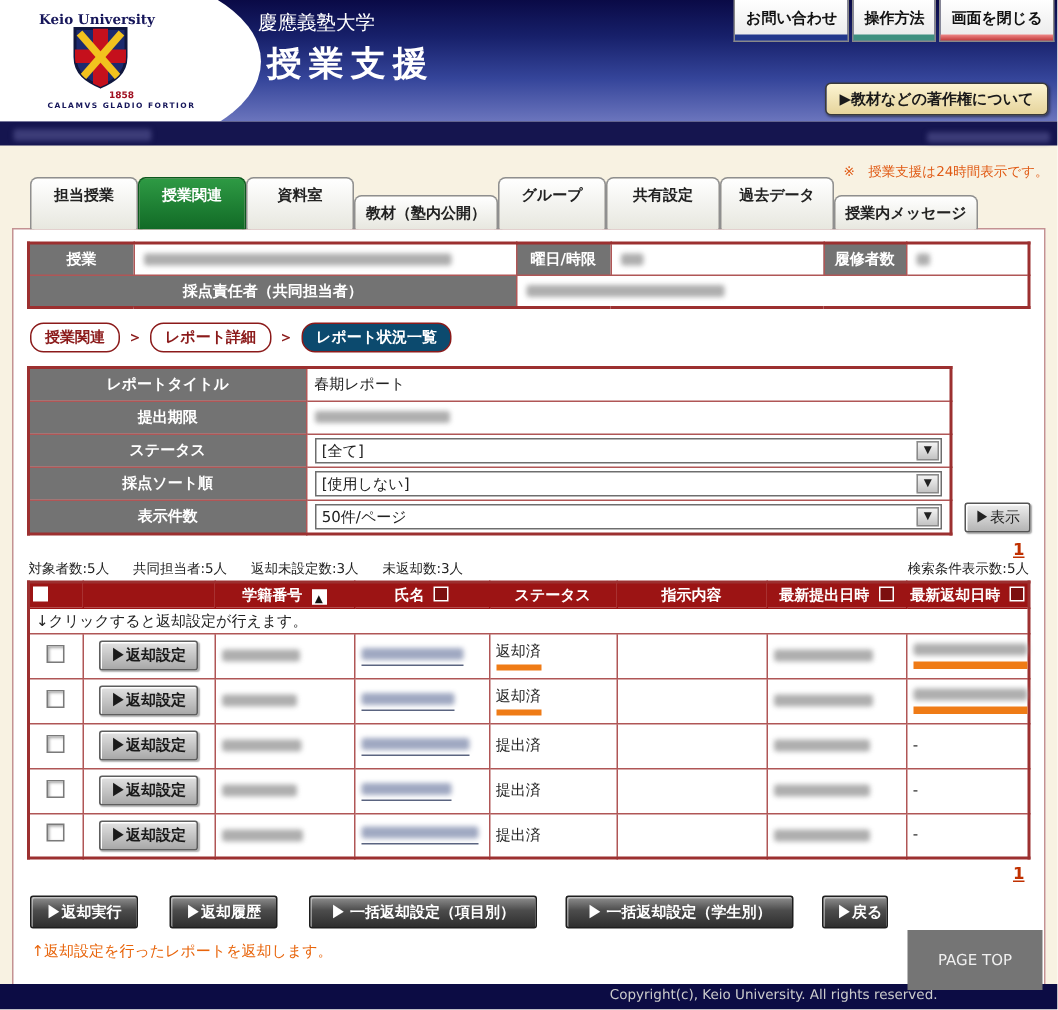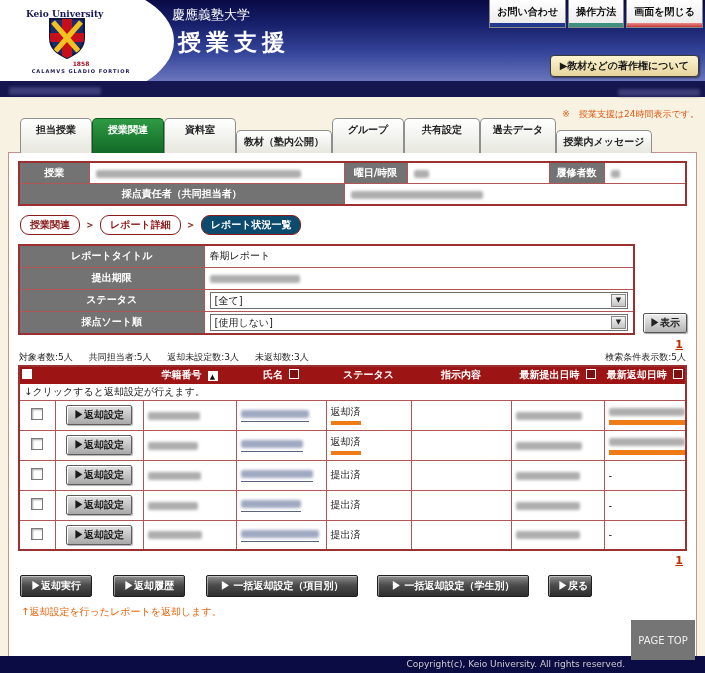--- a/index.html
+++ b/index.html
@@ -68,21 +68,21 @@
   .form-wrap { position:relative; padding-right:52px; }
   .form-tbl { width:100%; border:2px solid #9c3030; }
   .form-tbl td { border:1px solid #b05656; padding:2px 5px; height:22px; }
   .form-tbl td.lbl { width:185px; }
   .sel { position:relative; border:1px solid #6e6e6e; background:#fff; height:17px;
     display:flex; align-items:flex-end; padding-left:4px; font-size:10px; cursor:pointer; }
   .sel .arrow { position:absolute; right:1px; top:1px; bottom:1px; width:15px;
     background:linear-gradient(#f4f4f4,#c4c4c4); border:1px solid #8a8a8a;
     display:flex; align-items:center; justify-content:center; font-size:7px; color:#222; }
   .btn-bevel { position:absolute; right:0; bottom:2px; background:linear-gradient(#efefef,#b4b4b4);
-    border:1px solid #555; border-radius:2px; font-size:10px; font-weight:bold; color:#222;
+    border:1px solid #555; border-radius:2px; font-size:10px; font-weight:normal; color:#222;
     padding:2px 6px; box-shadow:inset 1px 1px 0 #fff,1px 1px 1px rgba(0,0,0,.35); cursor:pointer; }
   
   .pag { text-align:right; padding:3px 4px 0; height:16px; }
   .pag a { color:#c03000; font-weight:bold; font-size:11px; text-decoration:underline; cursor:pointer; }
   .stats { display:flex; justify-content:space-between; font-size:9px; padding:0 1px 2px; height:14px; }
   .stats .grp span { margin-right:13px; }
   
   .main-tbl { width:100%; border:2px solid #9c3030; table-layout:fixed; }
   .main-tbl th { background:#9c1414; color:#fff; font-size:10px; font-weight:bold;
     border:1px solid #9c1414; height:16px; padding:1px 2px; }
@@ -101,21 +101,21 @@
   .ret-wrap { display:inline-block; border-bottom:5px solid #ef7b16; padding-bottom:4px; line-height:4px; }
   .tc { text-align:center; }
   
   .actions { display:flex; align-items:center; margin:4px 0 0 2px; height:30px; }
   .btn-dark { background:linear-gradient(#909090,#4c4c4c 45%,#2e2e2e); color:#fff; font-weight:bold;
     font-size:10px; border:1px solid #1e1e1e; border-radius:2px; padding:3px 9px;
     box-shadow:inset 1px 1px 0 rgba(255,255,255,.45); cursor:pointer; white-space:nowrap; }
   .sp20{margin-right:21px;} .sp18{margin-right:19px;}
   .action-note { color:#e8640a; font-size:10px; margin:4px 0 0 3px; }
   
-  .page-top { position:absolute; right:10px; top:620px; width:64px; height:40px; background:#757575;
+  .page-top { position:absolute; right:10px; top:620px; width:90px; height:40px; background:#757575;
     color:#f0f0f0; font-size:10px; display:flex; align-items:center; justify-content:center;
     cursor:pointer; z-index:6;margin-left:20px; }
   .footer { position:absolute; left:0; bottom:0; width:705px; height:17px; background:#0c0c44;
     color:#ccc; font-size:9px; text-align:right; line-height:17px; padding-right:80px; z-index:5; }
 </style>
 </head>
 <body>
 
 <div class="header">
   <div class="logo-ellipse"></div>
@@ -222,20 +222,29 @@
       </tr>
       <tr>
         <td class="lbl">採点ソート順</td>
         <td>
           <div class="sel">
             <span>[使用しない]</span>
             <span class="arrow">▼</span>
           </div>
         </td>
       </tr>
+      <tr>
+        <td class="lbl">表示件数</td>
+        <td>
+          <div class="sel">
+            <span>50件/ページ</span>
+            <span class="arrow">▼</span>
+          </div>
+        </td>
+      </tr>
     </tbody>
       </table>
     <button class="btn-bevel">▶表示</button>
   </div>
 
   <div class="pag">
     <a>1</a>
   </div>
 
   <div class="stats">

